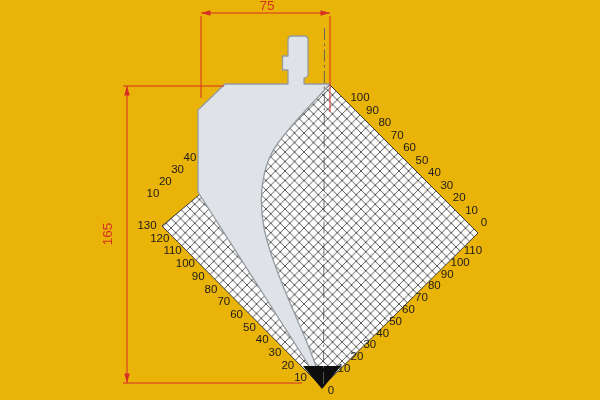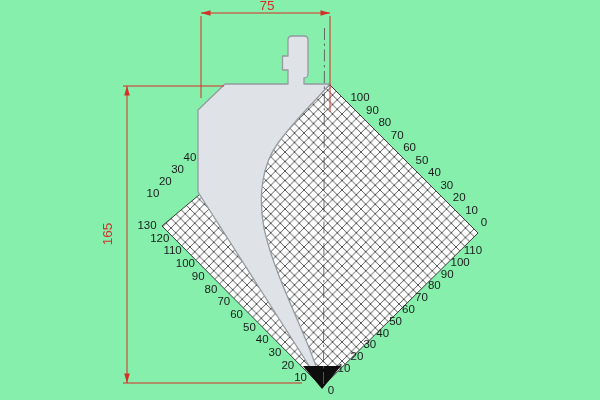--- a/index.html
+++ b/index.html
@@ -3,21 +3,21 @@
 <meta charset="utf-8">
 <style>
   :root{
     --red:#d62f26;
     --tool-fill:#dfe3e7;
     --tool-stroke:#949ba1;
     --hatch:#3a3a3a;
     --tip:#0d0d0d;
   }
   html,body{margin:0;padding:0;background:#ffffff;}
-  .stage{width:600px;height:400px;position:relative;background:#86efac;overflow:hidden;}
+  .stage{width:600px;height:400px;position:relative;background:#eab308;overflow:hidden;}
   svg{display:block;font-family:"Liberation Sans", sans-serif;}
   .scale-num{
     font-family:"Liberation Sans", sans-serif;
     font-size:11.5px;
     fill:#1c1c1c;
   }
   .dim-text{
     font-family:"Liberation Sans", sans-serif;
     font-size:13.5px;
     fill:var(--red);

